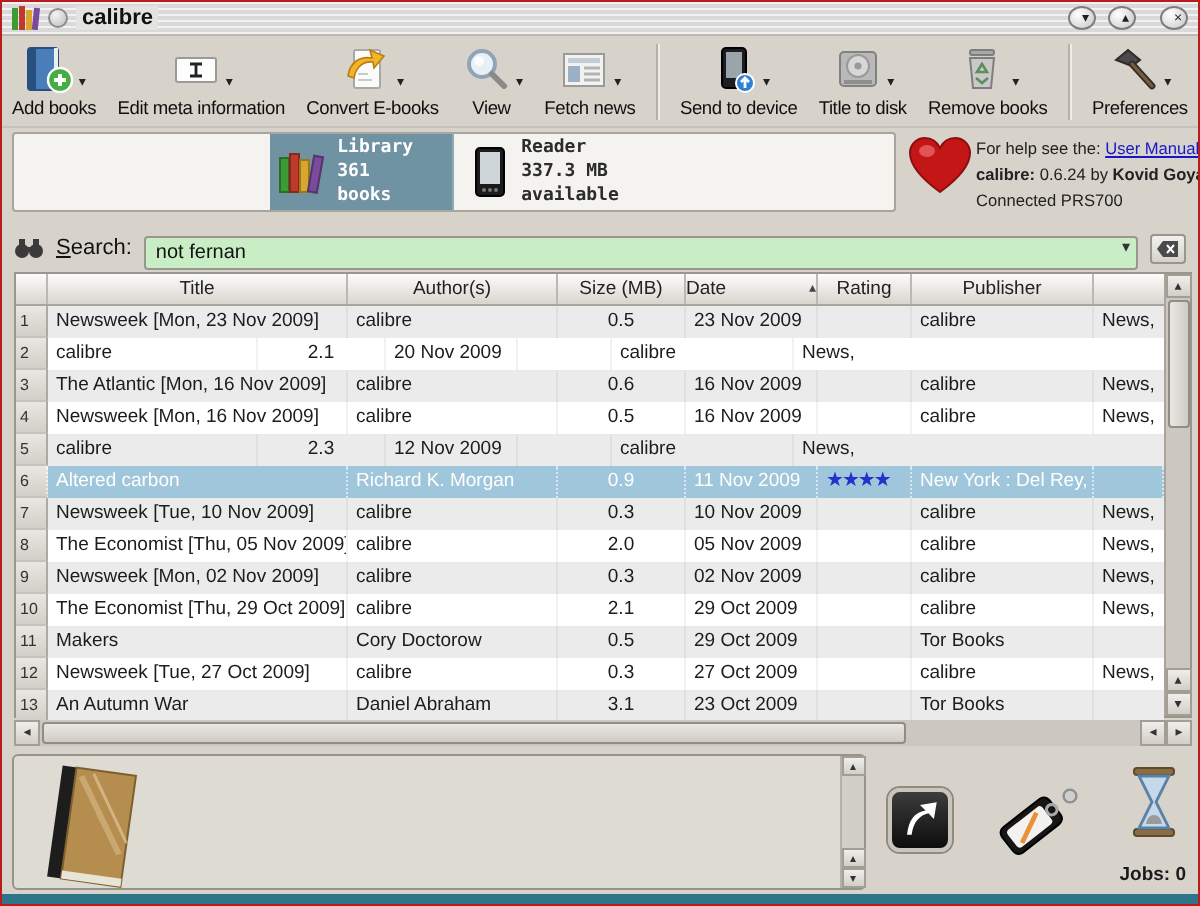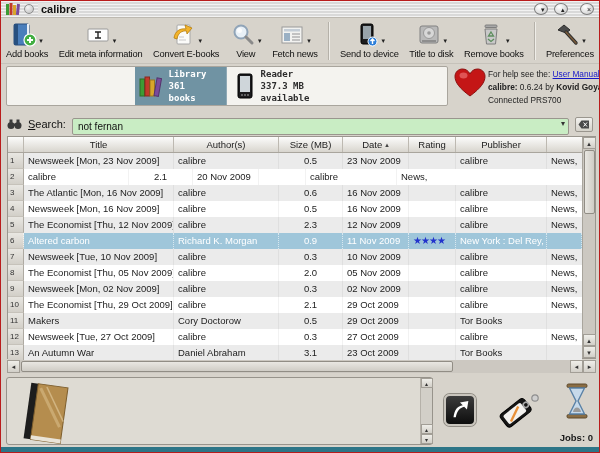--- a/index.html
+++ b/index.html
@@ -66,21 +66,21 @@
   .trow.sel{background:#9fc6da;color:#fff;}
   .td{font-size:9.5px;color:#1c1c1c;line-height:16px;white-space:nowrap;overflow:hidden;
       border-right:1px solid rgba(0,0,0,0.05);padding:0 4px;}
   .trow.sel .td{color:#fff;border-right:1px dotted rgba(255,255,255,0.6);}
   .td.num{background:linear-gradient(#e9e7e2,#d2cfc8);border-right:1px solid #aeaaa2;border-bottom:1px solid #c6c2ba;
       font-size:8px;color:#333;padding:0 2px;}
   .trow.sel .td.num{color:#333;}
   .td.rating{color:#2233cc;letter-spacing:-1px;font-size:10px;}
   .trow.sel .td.rating{color:#2233cc;}
   .c0{width:16px;} .c1{width:150px;} .c2{width:105px;} .c3{width:64px;text-align:center;}
-  .c4{width:66px;} .c5{width:47px;} .c6{width:91px;} .c7{flex:1;border-right:none;}
+  .c4{width:66px;justify-content:space-between;} .c5{width:47px;} .c6{width:91px;} .c7{flex:1;border-right:none;}
   .vscroll{width:13px;background:#ccc8c1;border-left:1px solid #a9a59d;display:flex;flex-direction:column;align-items:center;}
   .sbtn{width:13px;height:12px;font-size:7px;line-height:12px;text-align:center;color:#333;
     background:linear-gradient(#efeee9,#d2cfc8);border:1px solid #a29e96;padding:0;}
   .vthumb{width:11px;height:64px;background:linear-gradient(90deg,#e9e7e2,#cfccc5);border:1px solid #918d85;border-radius:2px;margin:1px 0;}
   .vfill{flex:1}
 
   
   .hscroll{position:absolute;top:359px;left:6px;width:589px;height:13px;background:#ccc8c1;
     display:flex;align-items:center;}
   .hthumb{width:432px;height:11px;background:linear-gradient(#e9e7e2,#cfccc5);border:1px solid #918d85;border-radius:2px;margin-left:1px;}
@@ -367,21 +367,20 @@
       <div class="td c1">Newsweek [Mon, 16 Nov 2009]</div>
       <div class="td c2">calibre</div>
       <div class="td c3">0.5</div>
       <div class="td c4">16 Nov 2009</div>
       <div class="td rating c5"></div>
       <div class="td c6">calibre</div>
       <div class="td c7">News,</div>
     </div>
           <div class="trow odd">
       <div class="td num c0">5</div>
-      <div class="td c1">The Economist [Thu, 12 Nov 2009]</div>
       <div class="td c2">calibre</div>
       <div class="td c3">2.3</div>
       <div class="td c4">12 Nov 2009</div>
       <div class="td rating c5"></div>
       <div class="td c6">calibre</div>
       <div class="td c7">News,</div>
     </div>
           <div class="trow sel">
       <div class="td num c0">6</div>
       <div class="td c1">Altered carbon</div>

